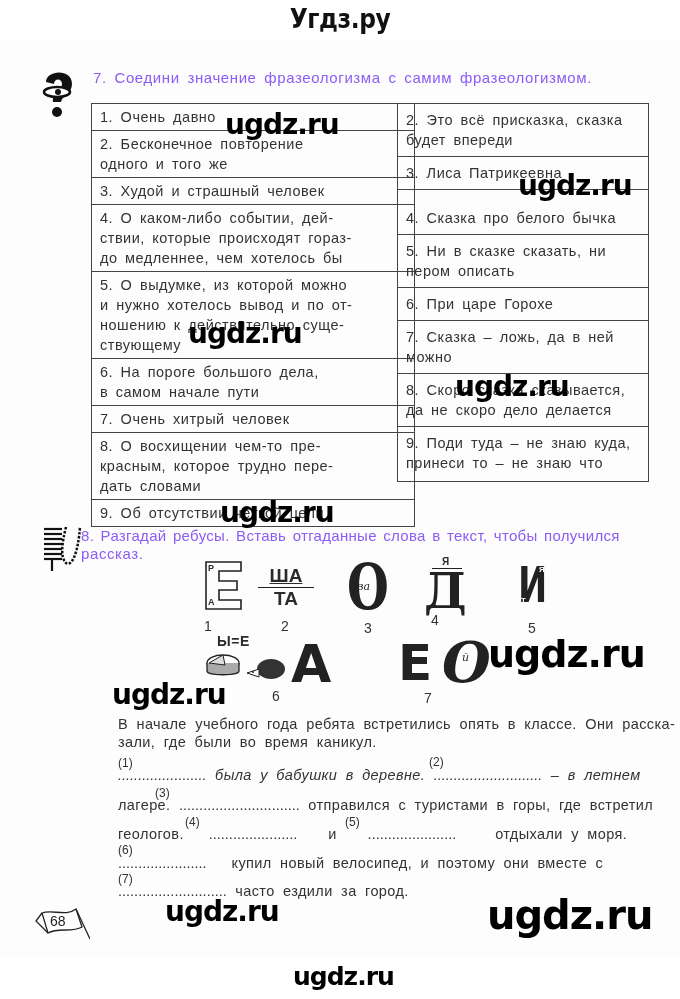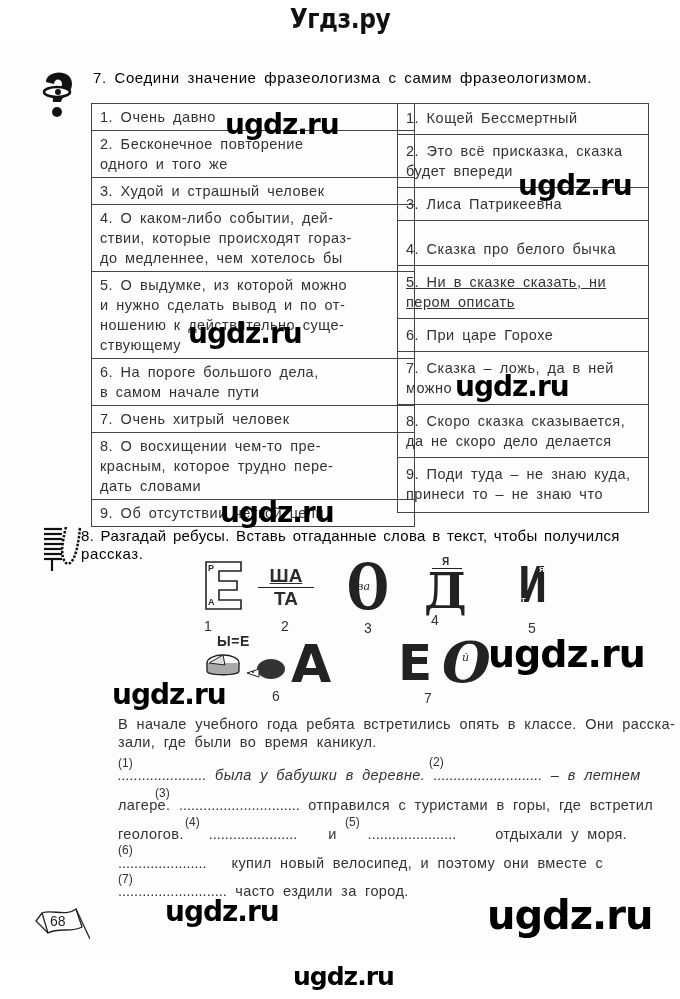--- a/index.html
+++ b/index.html
@@ -10,21 +10,21 @@
     .site-title {
       position: absolute; left: 0; right: 0; top: 4px; text-align: center;
       font-family: "DejaVu Sans", sans-serif; font-weight: bold; font-size: 26px; color: #111;
       letter-spacing: -0.5px; transform: scaleX(0.9);
     }
     .page {
       position: absolute; left: 0; top: 40px; width: 680px; height: 918px; background: #fdfdfd;
     }
     .ghost { position: absolute; color: #e4e4e4; font-size: 13px; }
     .q-icon { position: absolute; left: 40px; top: 68px; width: 38px; height: 52px; }
-    .ex-title { position: absolute; font-size: 15px; color: #000000; letter-spacing: 0.6px; word-spacing: 3px; }
+    .ex-title { position: absolute; font-size: 15px; color: #8b5cf6; letter-spacing: 0.6px; word-spacing: 3px; }
     table.match {
       position: absolute; border-collapse: collapse; font-size: 14.5px; color: #333;
       letter-spacing: 0.5px; word-spacing: 3px;
     }
     table.match td {
       border: 1.5px solid #444; padding: 3px 8px 3px 8px; line-height: 20px; vertical-align: top;
     }
     #left-table { left: 91px; top: 103px; width: 324px; }
     #right-table { left: 397px; top: 103px; width: 252px; }
     .wm {
@@ -65,53 +65,50 @@
     <tr>
         <td><span>2. Бесконечное повторение</span><br><span>одного и того же</span></td>
       </tr>
     <tr>
         <td><span>3. Худой и страшный человек</span></td>
       </tr>
     <tr>
         <td><span>4. О каком-либо событии, дей-</span><br><span>ствии, которые происходят гораз-</span><br><span>до медленнее, чем хотелось бы</span></td>
       </tr>
     <tr>
-        <td><span>5. О выдумке, из которой можно</span><br><span>и нужно сделать вывод и по от-</span><br><span>ношению к действительно суще-</span><br><span>ствующему</span></td>
+        <td><span>5. О выдумке, из которой можно</span><br><span>и нужно хотелось вывод и по от-</span><br><span>ношению к действительно суще-</span><br><span>ствующему</span></td>
       </tr>
     <tr>
         <td><span>6. На пороге большого дела,</span><br><span>в самом начале пути</span></td>
       </tr>
     <tr>
         <td><span>7. Очень хитрый человек</span></td>
       </tr>
     <tr>
         <td><span>8. О восхищении чем-то пре-</span><br><span>красным, которое трудно пере-</span><br><span>дать словами</span></td>
       </tr>
     <tr>
         <td><span>9. Об отсутствии чёткой цели</span></td>
       </tr>
   </tbody>
 </table>
 
 <table class="match" id="right-table">
   <tbody>
     <tr>
-        <td style="padding-top:4px;padding-bottom:6px;"><span>1. Кощей Бессмертный</span></td>
-      </tr>
-    <tr>
         <td style="padding-top:6px;padding-bottom:6px;"><span>2. Это всё присказка, сказка</span><br><span>будет впереди</span></td>
       </tr>
     <tr>
         <td style="padding-top:6px;padding-bottom:6px;"><span>3. Лиса Патрикеевна</span></td>
       </tr>
     <tr>
         <td style="padding-top:18px;padding-bottom:6px;"><span>4. Сказка про белого бычка</span></td>
       </tr>
     <tr>
-        <td style="padding-top:6px;padding-bottom:6px;text-decoration:underline;"><span>5. Ни в сказке сказать, ни</span><br><span>пером описать</span></td>
+        <td style="padding-top:6px;padding-bottom:6px;"><span>5. Ни в сказке сказать, ни</span><br><span>пером описать</span></td>
       </tr>
     <tr>
         <td style="padding-top:6px;padding-bottom:6px;"><span>6. При царе Горохе</span></td>
       </tr>
     <tr>
         <td style="padding-top:6px;padding-bottom:6px;"><span>7. Сказка – ложь, да в ней</span><br><span>можно</span></td>
       </tr>
     <tr>
         <td style="padding-top:6px;padding-bottom:6px;"><span>8. Скоро сказка сказывается,</span><br><span>да не скоро дело делается</span></td>
       </tr>

